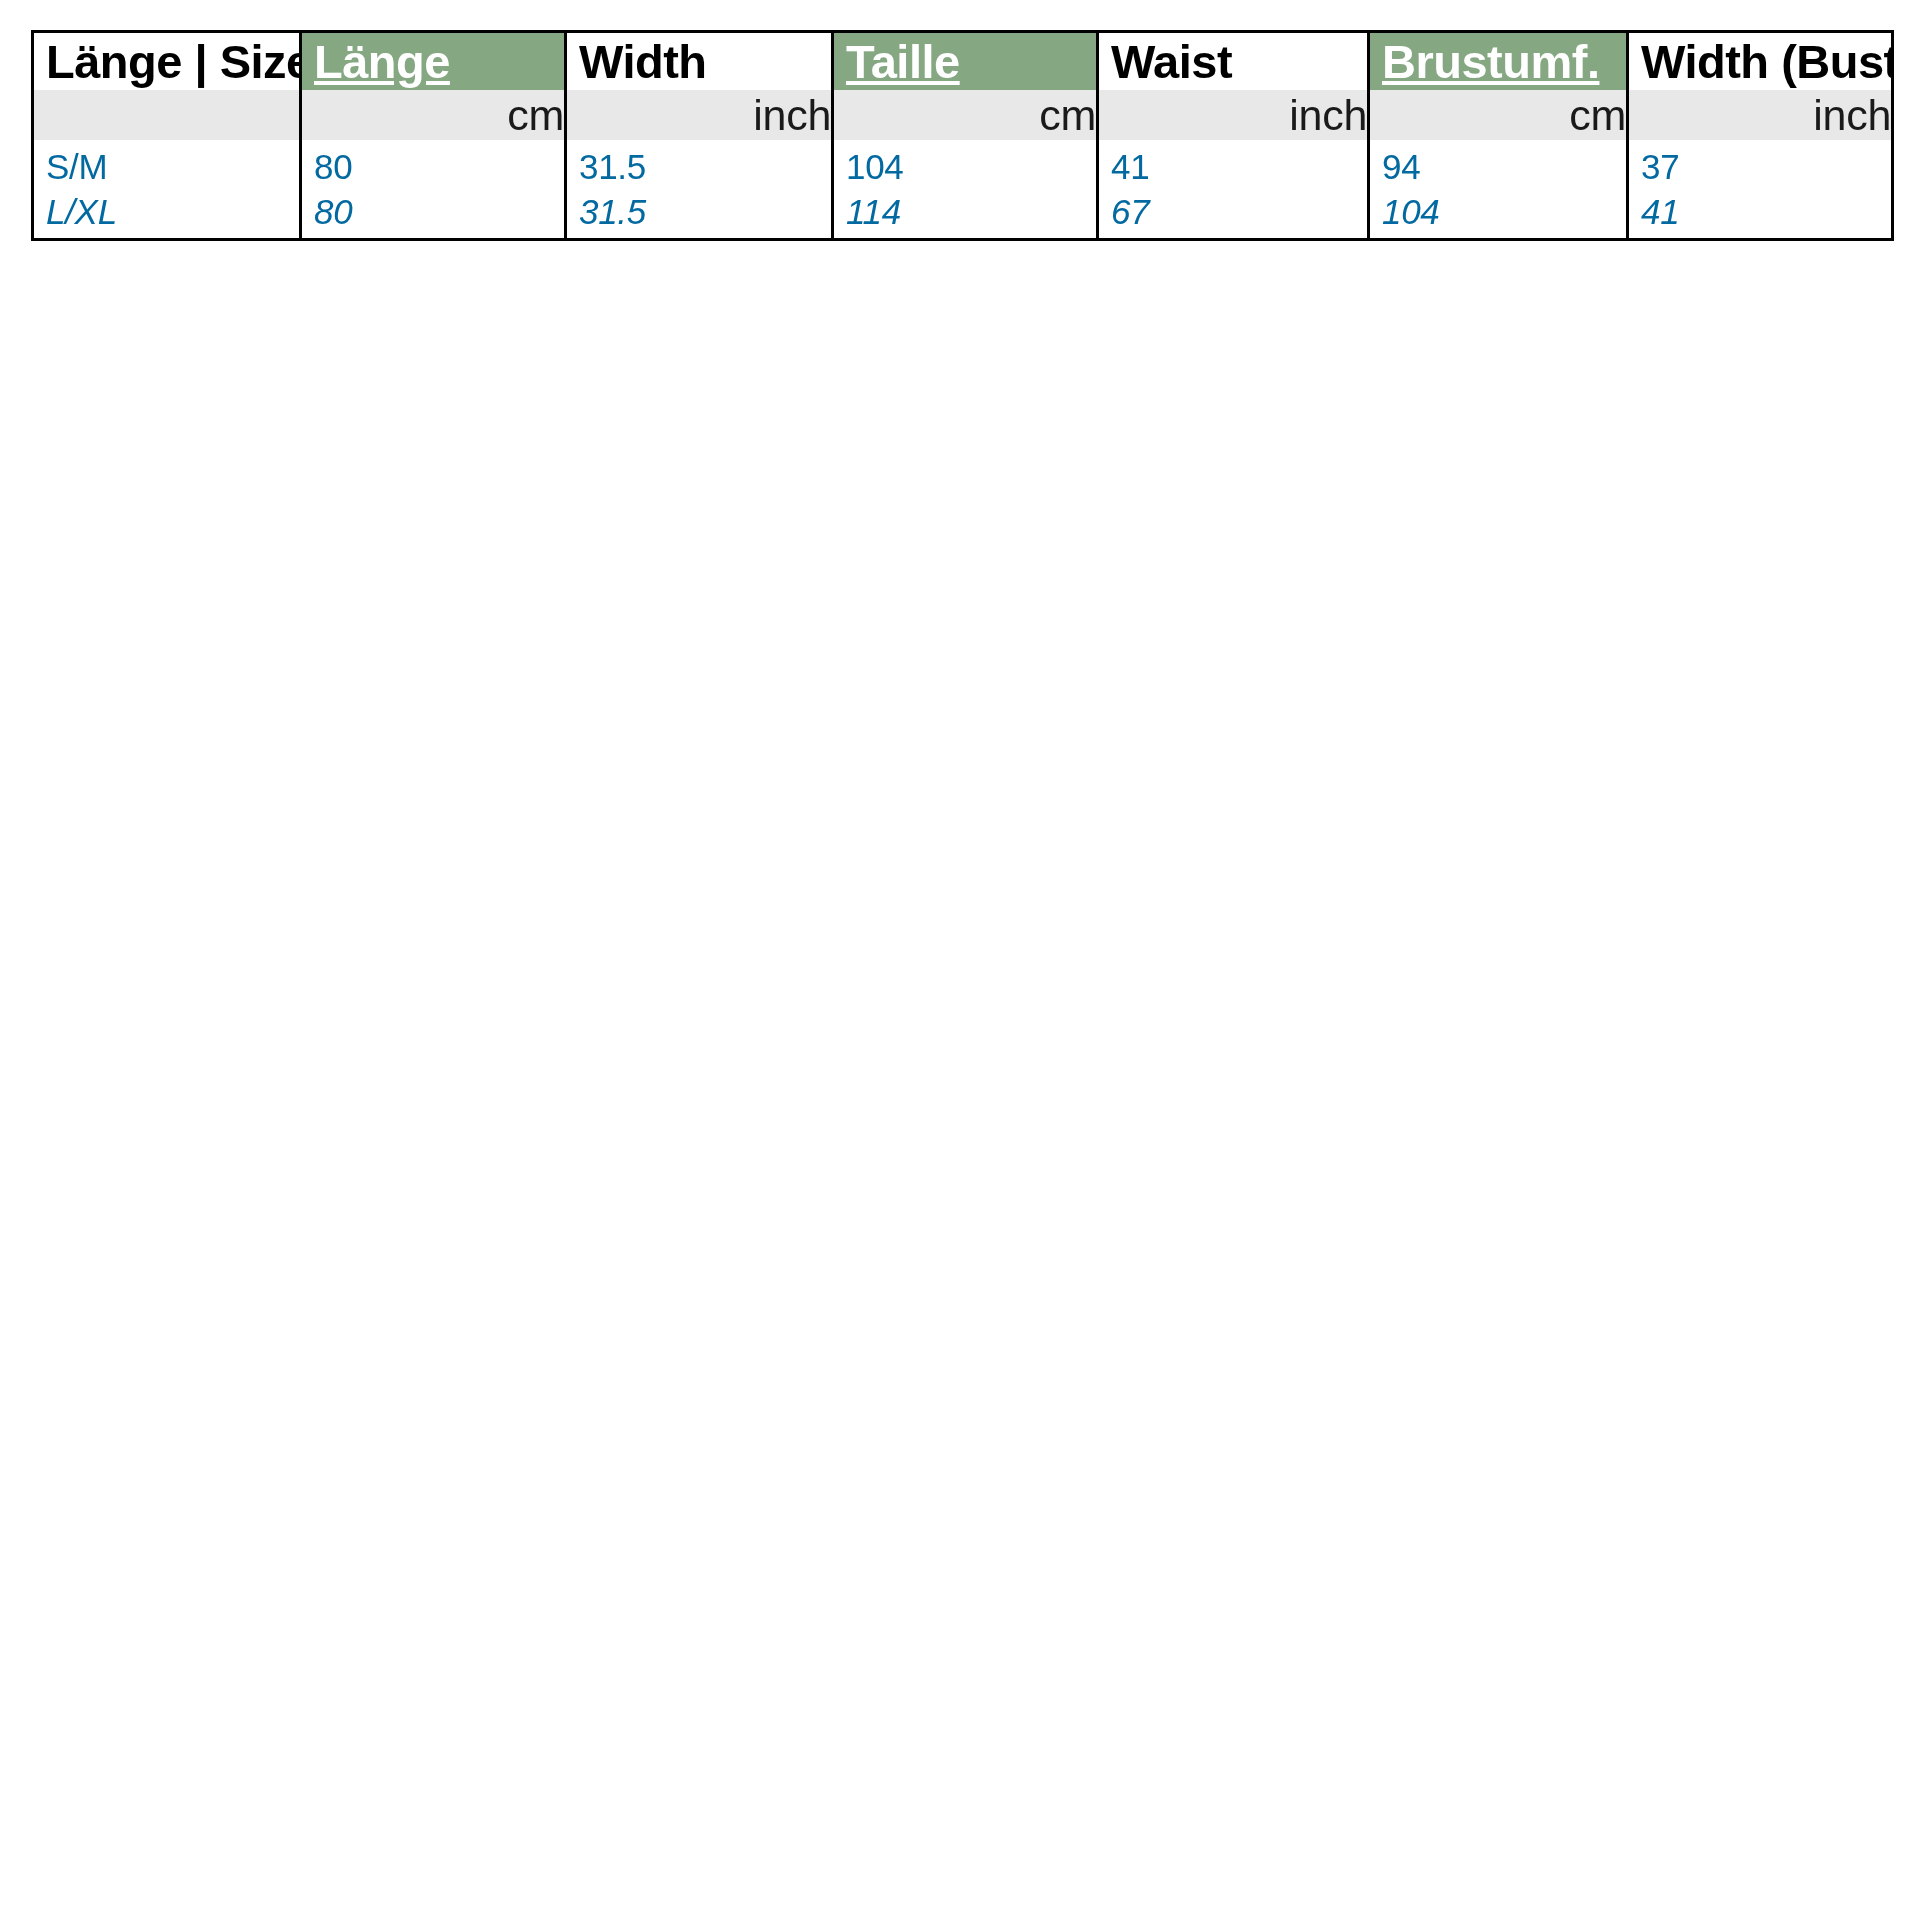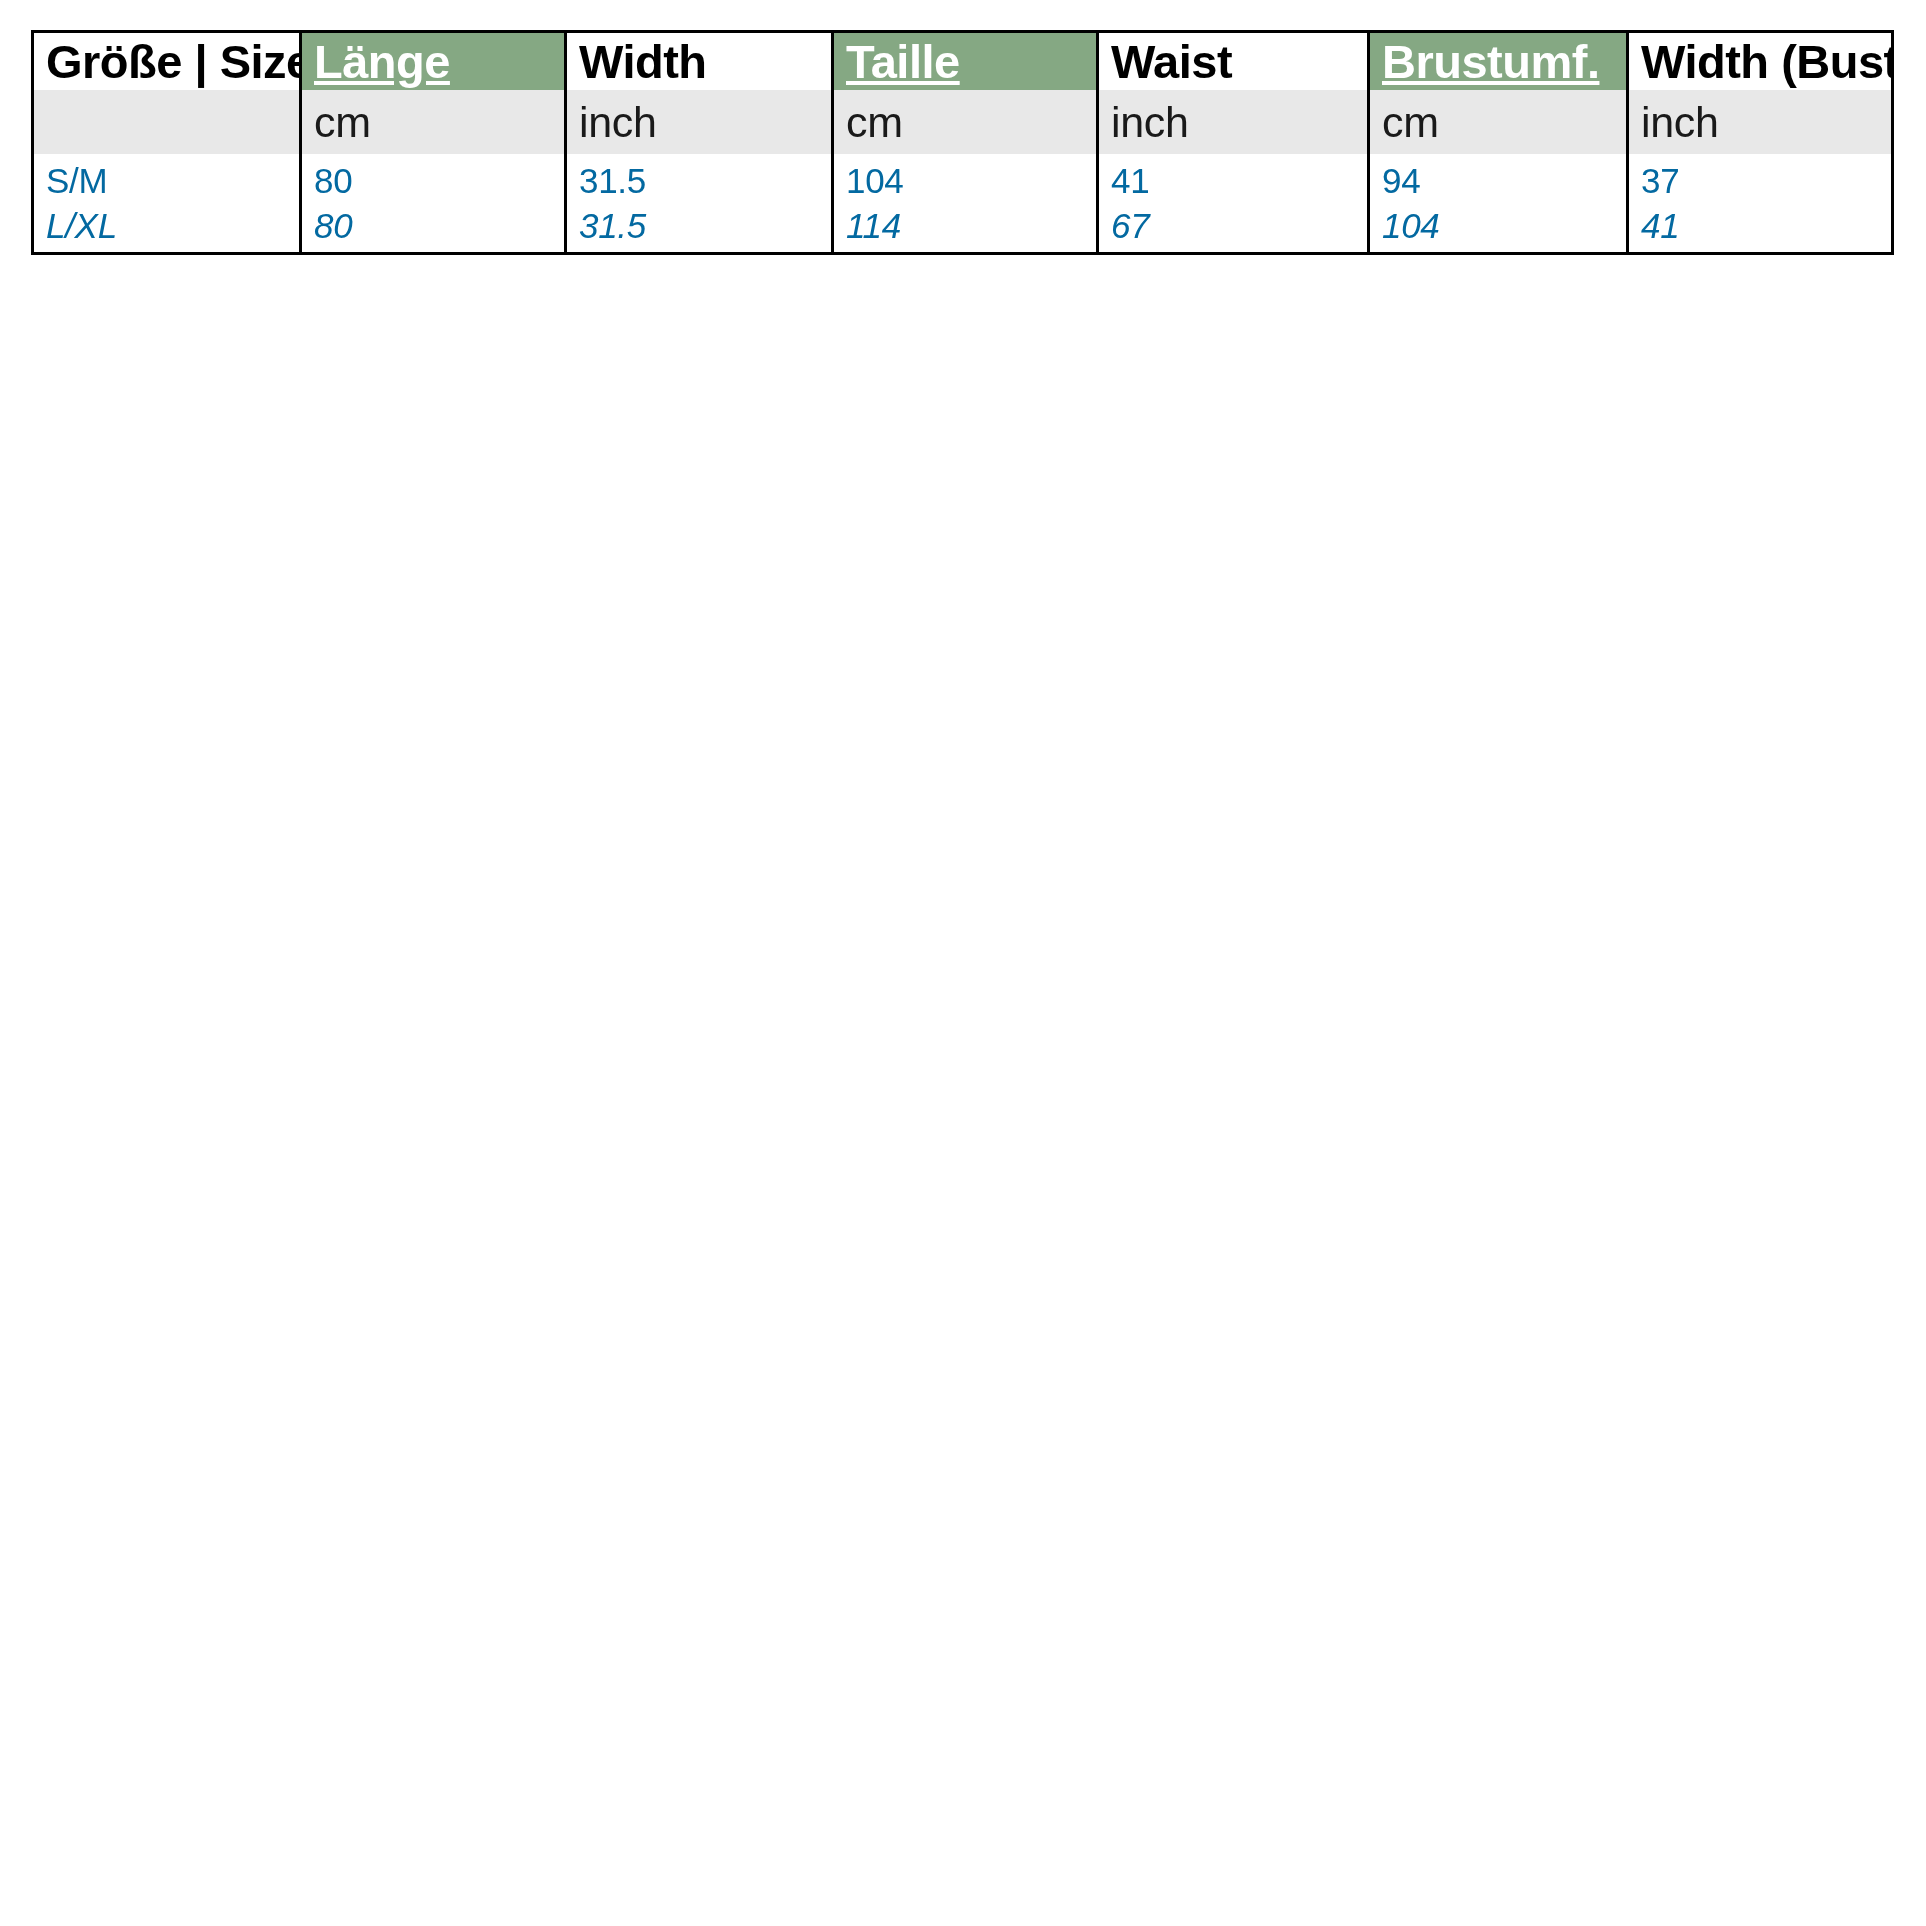--- a/index.html
+++ b/index.html
@@ -68,26 +68,27 @@
     background: #ffffff;
   }
   tr.row-head th.green {
     background: #85a883;
     color: #ffffff;
     text-decoration: underline;
   }
 
   
   tr.row-unit td {
-    height: 64px;
+    height: 50px;
     font-size: 43px;
     font-weight: normal;
     color: #1a1a1a;
     background: #e8e8e8;
     letter-spacing: -0.3px;
+    text-align: right;
   }
 
   
   tr.row-data td {
     height: 45px;
     font-size: 35px;
     font-weight: normal;
     color: #0369a1;
     background: #ffffff;
     letter-spacing: -0.3px;
@@ -104,21 +105,21 @@
       <col class="c0">
         <col class="c1">
         <col class="c2">
         <col class="c3">
         <col class="c4">
         <col class="c5">
         <col class="c6">
     </colgroup>
     <thead>
       <tr class="row-head">
-        <th>Größe | Size</th>
+        <th>Länge | Size</th>
         <th class="green">Länge</th>
         <th>Width</th>
         <th class="green">Taille</th>
         <th>Waist</th>
         <th class="green">Brustumf.</th>
         <th>Width (Bust)</th>
       </tr>
       <tr class="row-unit">
         <td></td>
         <td>cm</td>

